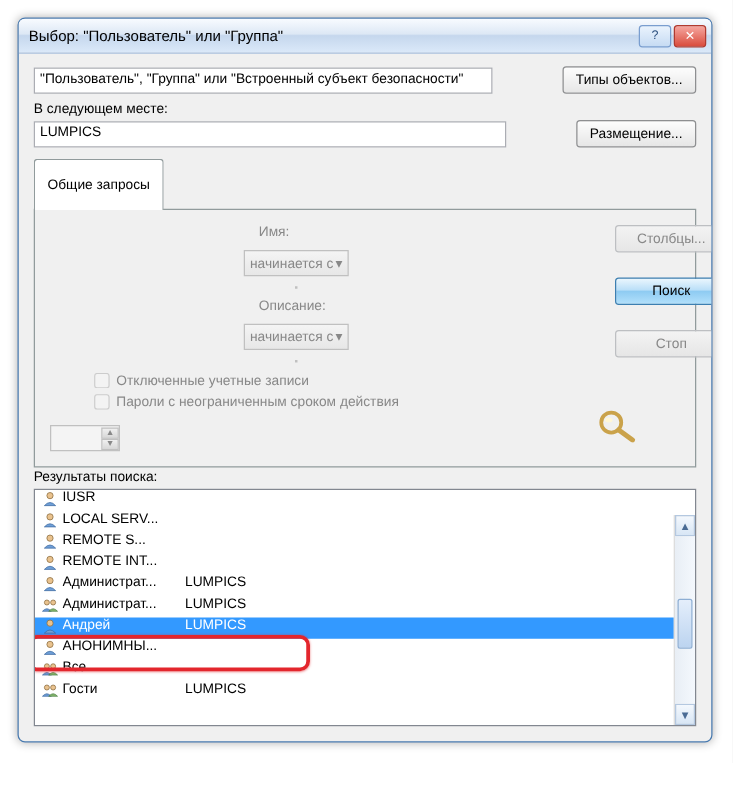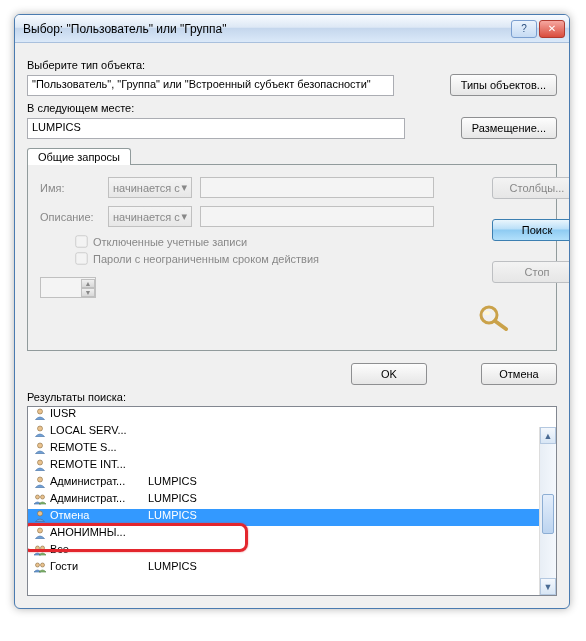--- a/index.html
+++ b/index.html
@@ -70,34 +70,34 @@
     background: linear-gradient(#eaf6fd, #badff8 45%, #8ecbf2 50%, #b2e0fb);
     border-color: #3c7fb1;
   }
   .btn.disabled { color: #888; border-color: #bdbfc2; background: linear-gradient(#f3f3f3,#e6e6e6); }
   .tab-area { margin-top: 8px; }
   .tab-strip { display: flex; position: relative; top: 1px; }
   .tab {
     border: 1px solid #919b9c;
     border-bottom: none;
     background: #fff;
-    padding: 2px 10px;
+    padding: 14px 10px;
     border-radius: 3px 3px 0 0;
     font-size: 11px;
   }
   .tab-body {
     border: 1px solid #919b9c;
     background: #f0f0f0;
     padding: 12px;
     display: flex;
     gap: 10px;
   }
   .tab-left { flex: 1; }
   .tab-right { width: 100px; display: flex; flex-direction: column; gap: 20px; }
-  .form-row { display: flex; align-items: center; gap: 8px; margin-bottom: 8px; }
+  .form-row { display: flex; align-items: center; gap: 8px; margin-bottom: 8px; flex-direction: column; }
   .form-label { width: 60px; color: #888; }
   .select-disabled {
     width: 84px; height: 21px;
     border: 1px solid #c0c0c0;
     background: linear-gradient(#f4f4f4,#e7e7e7);
     color: #888; font-size: 11px;
     display: flex; align-items: center; justify-content: space-between;
     padding: 0 4px;
   }
   .inp-disabled {
@@ -193,21 +193,20 @@
     <div class="titlebar-btn">
         <span>?</span>
       </div>
     <div class="titlebar-btn close">
         <span>✕</span>
       </div>
   </div>
 
   <div class="content">
 
-    <div class="label">Выберите тип объекта:</div>
     <div class="row">
       <div class="txtfield">"Пользователь", "Группа" или "Встроенный субъект безопасности"</div>
       <button class="btn">Типы объектов...</button>
     </div>
 
     <div class="label">В следующем месте:</div>
     <div class="row">
       <div class="txtfield">LUMPICS</div>
       <button class="btn">Размещение...</button>
     </div>
@@ -264,24 +263,20 @@
             <svg width="36" height="28" viewBox="0 0 36 28">
               <circle cx="13" cy="12" r="8" fill="none" stroke="#caa24a" stroke-width="3"></circle>
               <line x1="19" y1="18" x2="30" y2="26" stroke="#caa24a" stroke-width="4" stroke-linecap="round"></line>
               <ellipse cx="11" cy="10" rx="3" ry="2" fill="#fff7d6"></ellipse>
             </svg>
           </div>
         </div>
       </div>
     </div>
 
-    <div class="bottom-btns">
-      <button class="btn" style="min-width:76px">OK</button>
-      <button class="btn" style="min-width:76px">Отмена</button>
-    </div>
 
     <div class="label results-label">Результаты поиска:</div>
 
     <div class="listview">
       <div class="lv-body" id="lv-body">
           <div class="lv-row">
             <span class="ico">
               <svg width="14" height="14" viewBox="0 0 14 14">
                 <circle cx="7" cy="4.5" r="2.5" fill="#e9c28e" stroke="#8a6b3d" stroke-width=".6"></circle>
                 <path d="M2.5 12.5 Q7 7.5 11.5 12.5 Z" fill="#6fa0d8" stroke="#3d6aa0" stroke-width=".6"></path>
@@ -342,21 +337,21 @@
             <span class="c-name">Администрат...</span>
             <span class="c-folder">LUMPICS</span>
           </div>
           <div class="lv-row selected">
             <span class="ico">
               <svg width="14" height="14" viewBox="0 0 14 14">
                 <circle cx="7" cy="4.5" r="2.5" fill="#e9c28e" stroke="#8a6b3d" stroke-width=".6"></circle>
                 <path d="M2.5 12.5 Q7 7.5 11.5 12.5 Z" fill="#6fa0d8" stroke="#3d6aa0" stroke-width=".6"></path>
               </svg>
             </span>
-            <span class="c-name">Отмена</span>
+            <span class="c-name">Андрей</span>
             <span class="c-folder">LUMPICS</span>
           </div>
           <div class="lv-row">
             <span class="ico">
               <svg width="14" height="14" viewBox="0 0 14 14">
                 <circle cx="7" cy="4.5" r="2.5" fill="#e9c28e" stroke="#8a6b3d" stroke-width=".6"></circle>
                 <path d="M2.5 12.5 Q7 7.5 11.5 12.5 Z" fill="#6fa0d8" stroke="#3d6aa0" stroke-width=".6"></path>
               </svg>
             </span>
             <span class="c-name">АНОНИМНЫ...</span>

